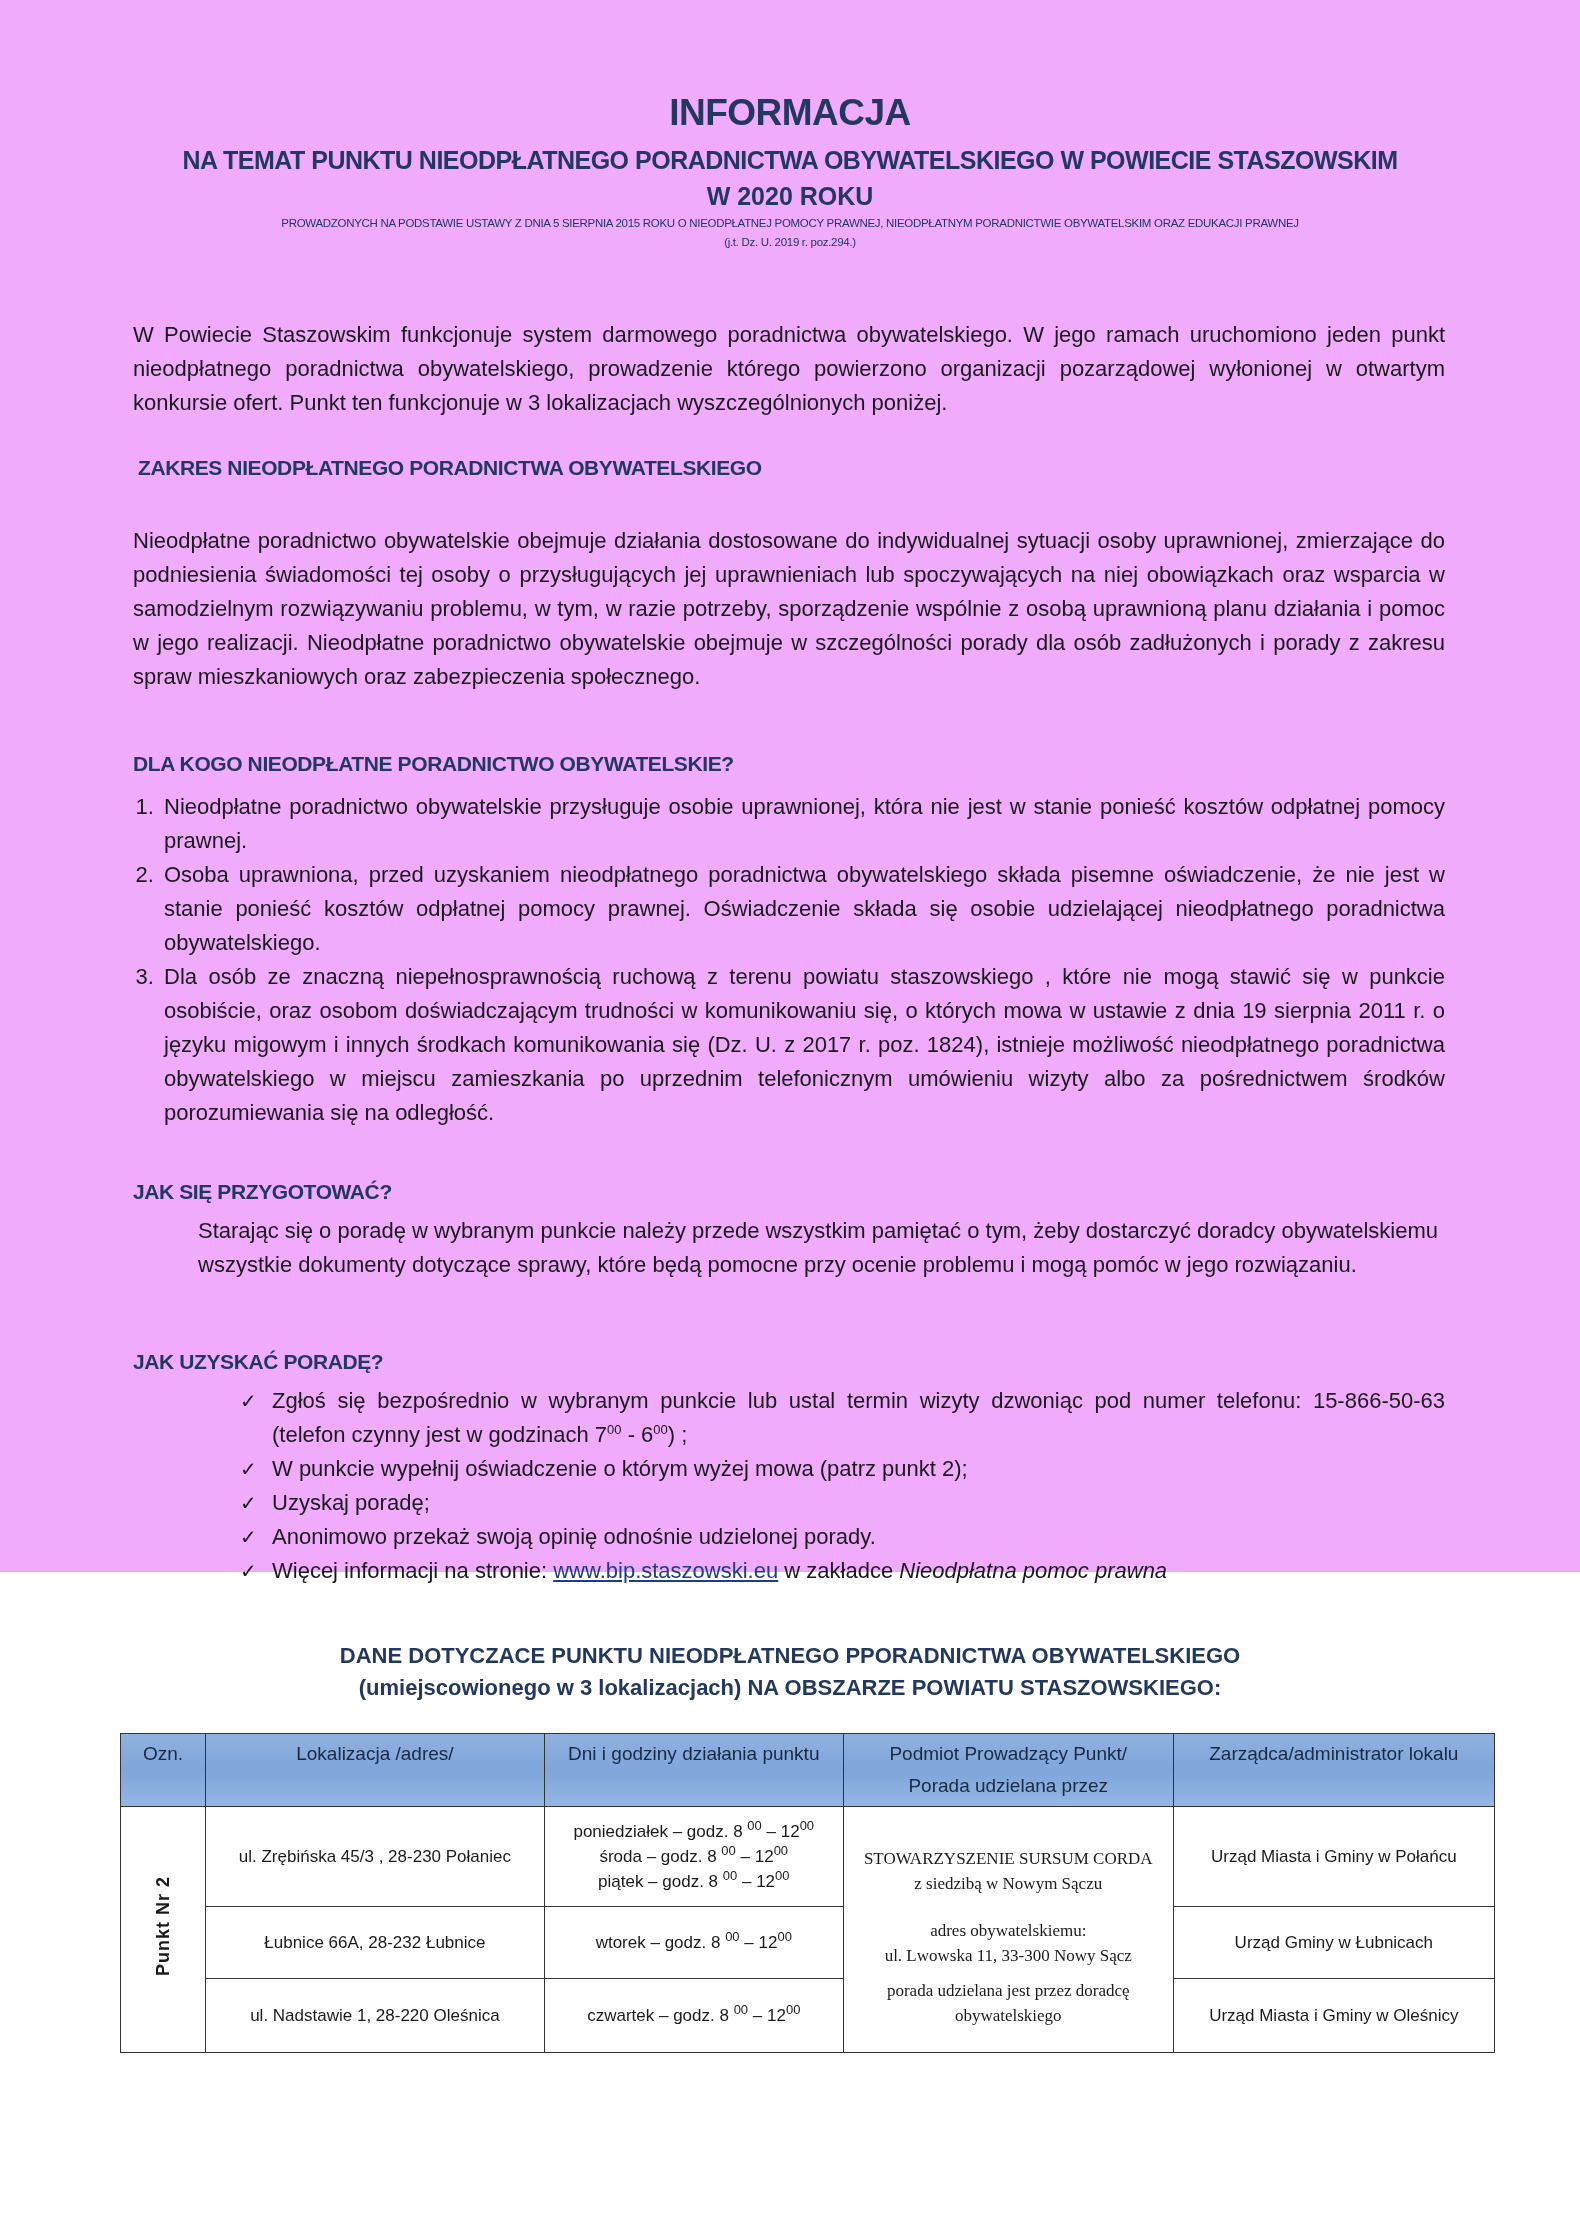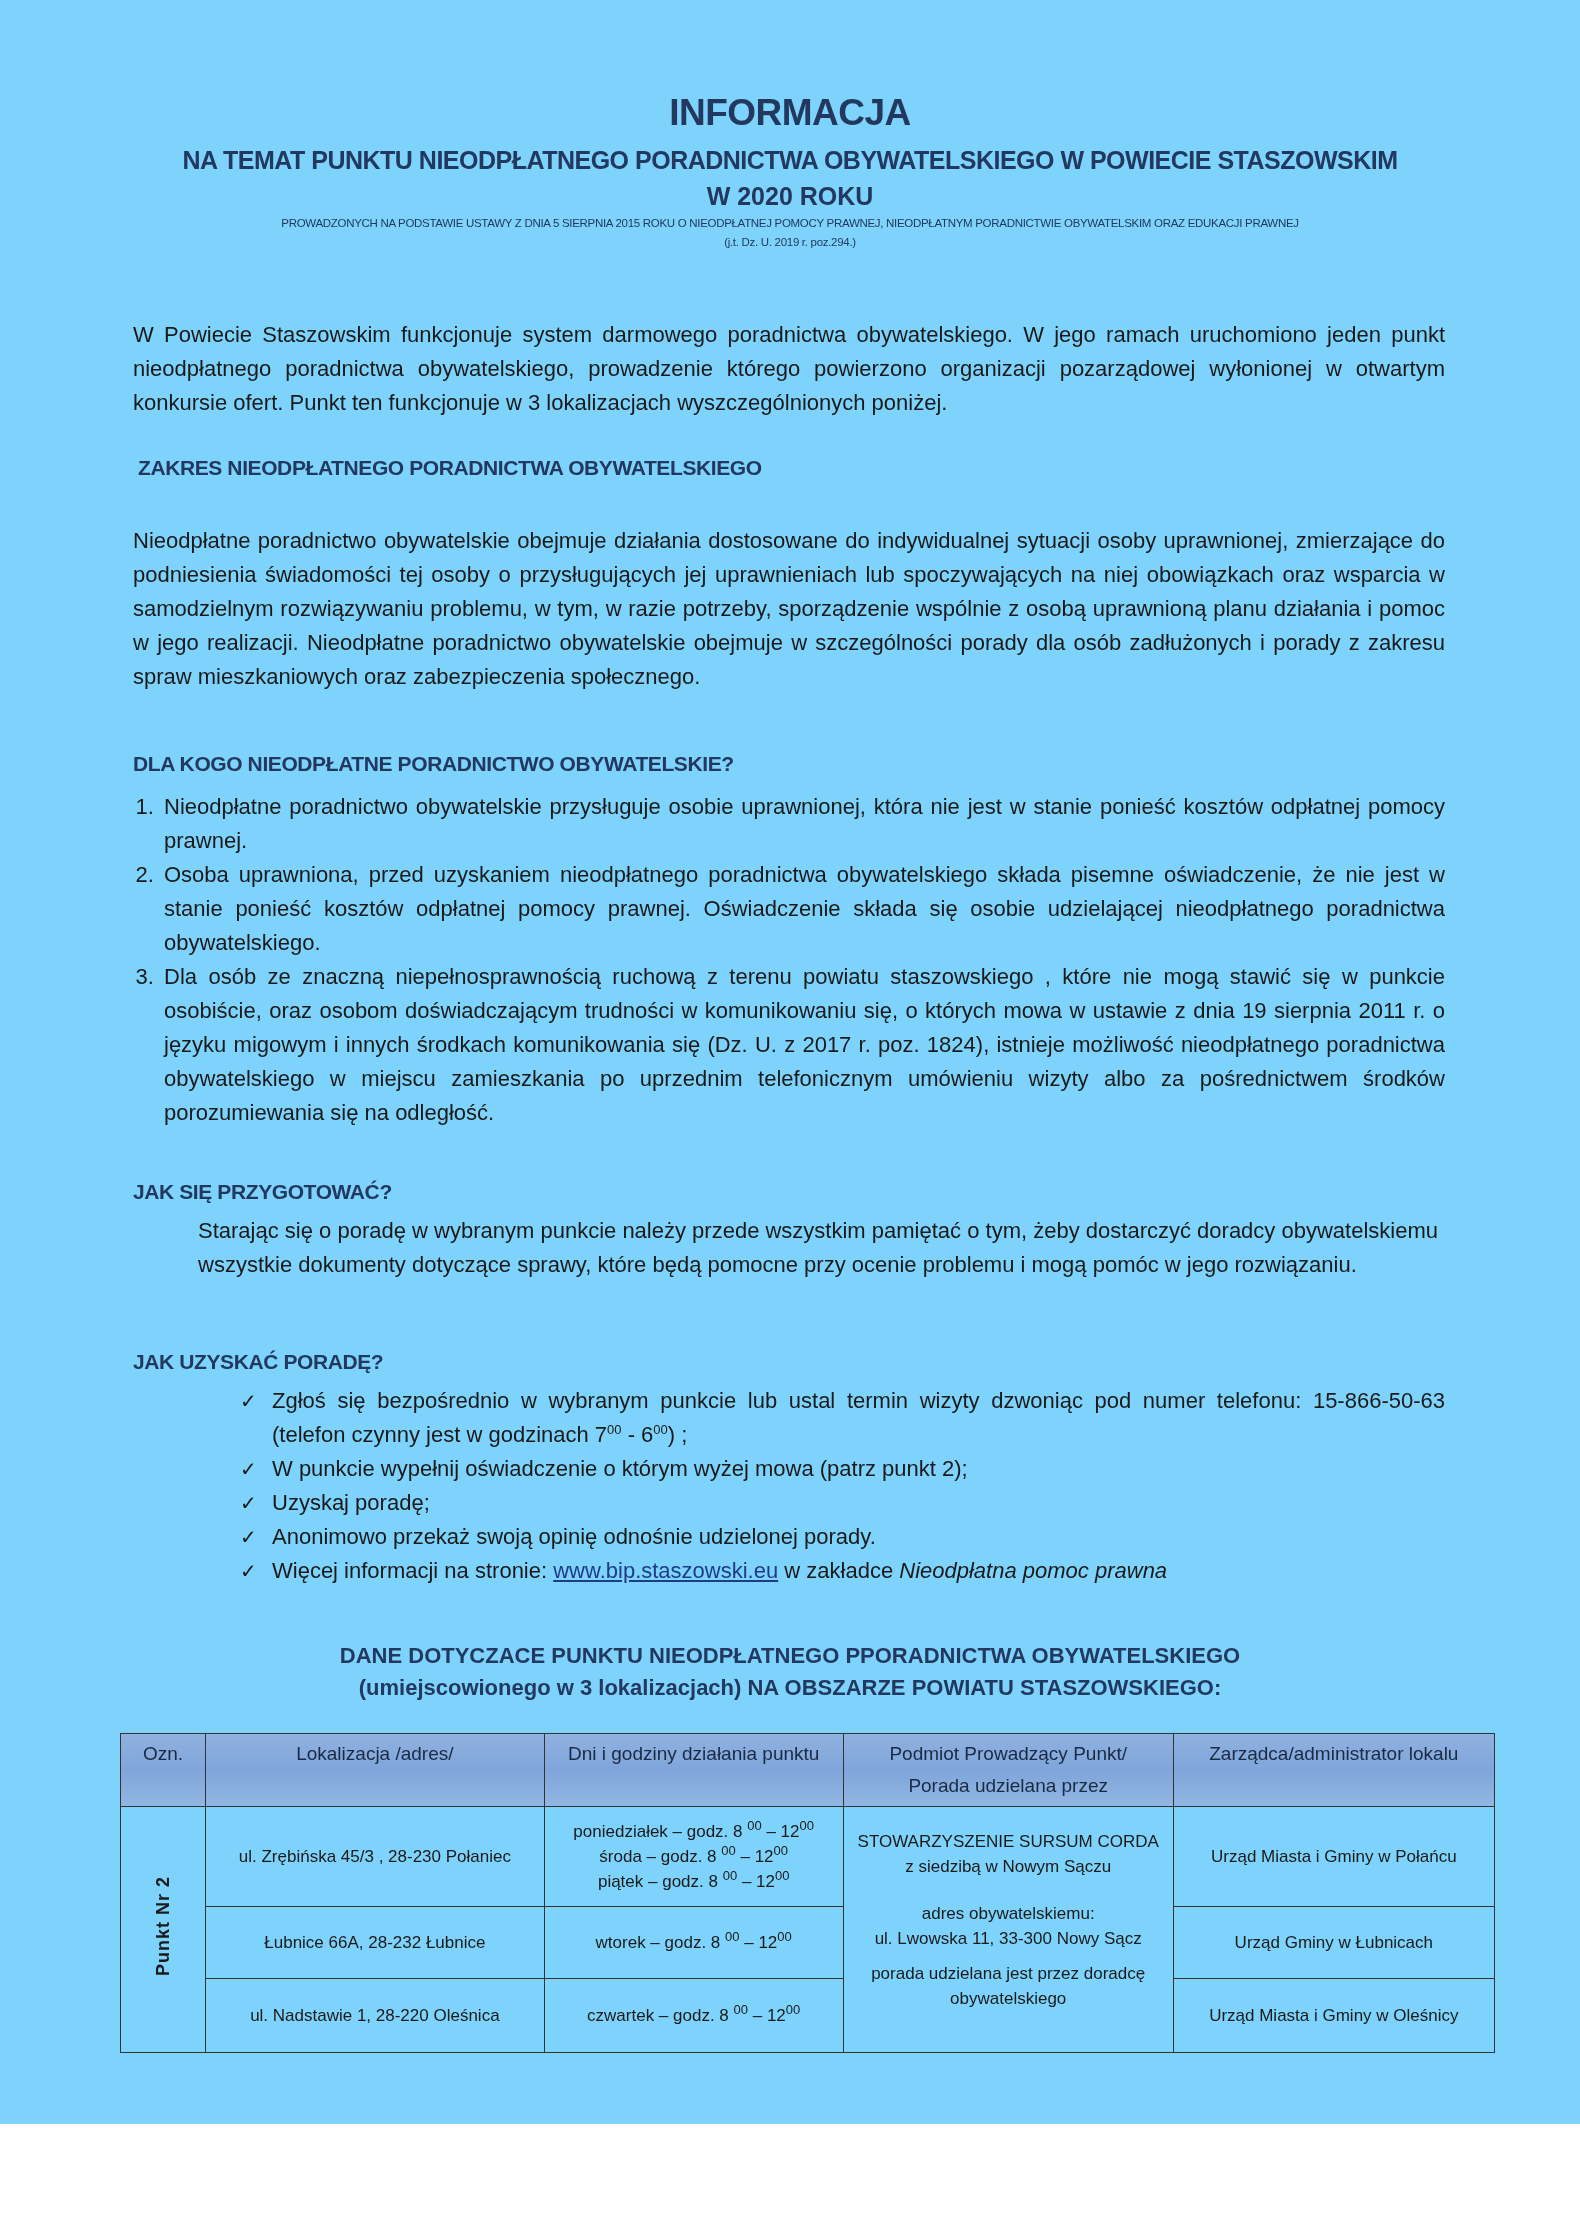--- a/index.html
+++ b/index.html
@@ -1,20 +1,20 @@
 <!DOCTYPE html>
 <html><head>
   <meta charset="utf-8">
   <style>
     html, body { margin: 0; padding: 0; background: #ffffff; }
     body {
       width: 1580px; height: 2233px; position: relative; overflow: hidden;
       font-family: "Liberation Sans", sans-serif; color: #1a1a1a;
     }
-    .page { position: absolute; left: 0; top: 0; width: 1580px; height: 2124px; background: #7dd3fc; }
+    .page { position: absolute; left: 0; top: 0; width: 1580px; height: 1572px; background: #f0abfc; }
     .navy { color: #22385e; }
     .title-main {
       position: absolute; top: 92px; left: 0; width: 1580px; text-align: center;
       font-size: 37px; font-weight: bold; letter-spacing: -0.5px;
     }
     .title-sub {
       position: absolute; top: 146px; left: 0; width: 1580px; text-align: center;
       font-size: 25px; font-weight: bold; letter-spacing: -0.5px;
     }
     .title-year {
@@ -146,21 +146,21 @@
       <tr style="height:100px;">
         <td rowspan="3">
           <span class="rotated-label">Punkt Nr  2</span>
         </td>
         <td>ul. Zrębińska 45/3 , 28-230 Połaniec</td>
         <td>
           <div><span>poniedziałek – godz. 8 </span><sup>00</sup><span> – 12</span><sup>00</sup></div>
           <div><span>środa – godz. 8 </span><sup>00</sup><span> – 12</span><sup>00</sup></div>
           <div><span>piątek – godz. 8 </span><sup>00</sup><span> – 12</span><sup>00</sup></div>
         </td>
-        <td rowspan="3" style="vertical-align:top; padding-top:22px;">
+        <td rowspan="3" style="vertical-align:top; padding-top:39px;font-family:Liberation Serif, serif;">
           <div>STOWARZYSZENIE  SURSUM CORDA</div>
           <div>z siedzibą w Nowym Sączu</div>
           <div class="cell-block" style="margin-top:22px;">
             <div>adres obywatelskiemu:</div>
             <div>ul. Lwowska 11,  33-300 Nowy Sącz</div>
           </div>
           <div>porada  udzielana  jest przez doradcę obywatelskiego</div>
         </td>
         <td>Urząd  Miasta i Gminy w Połańcu</td>
       </tr>

